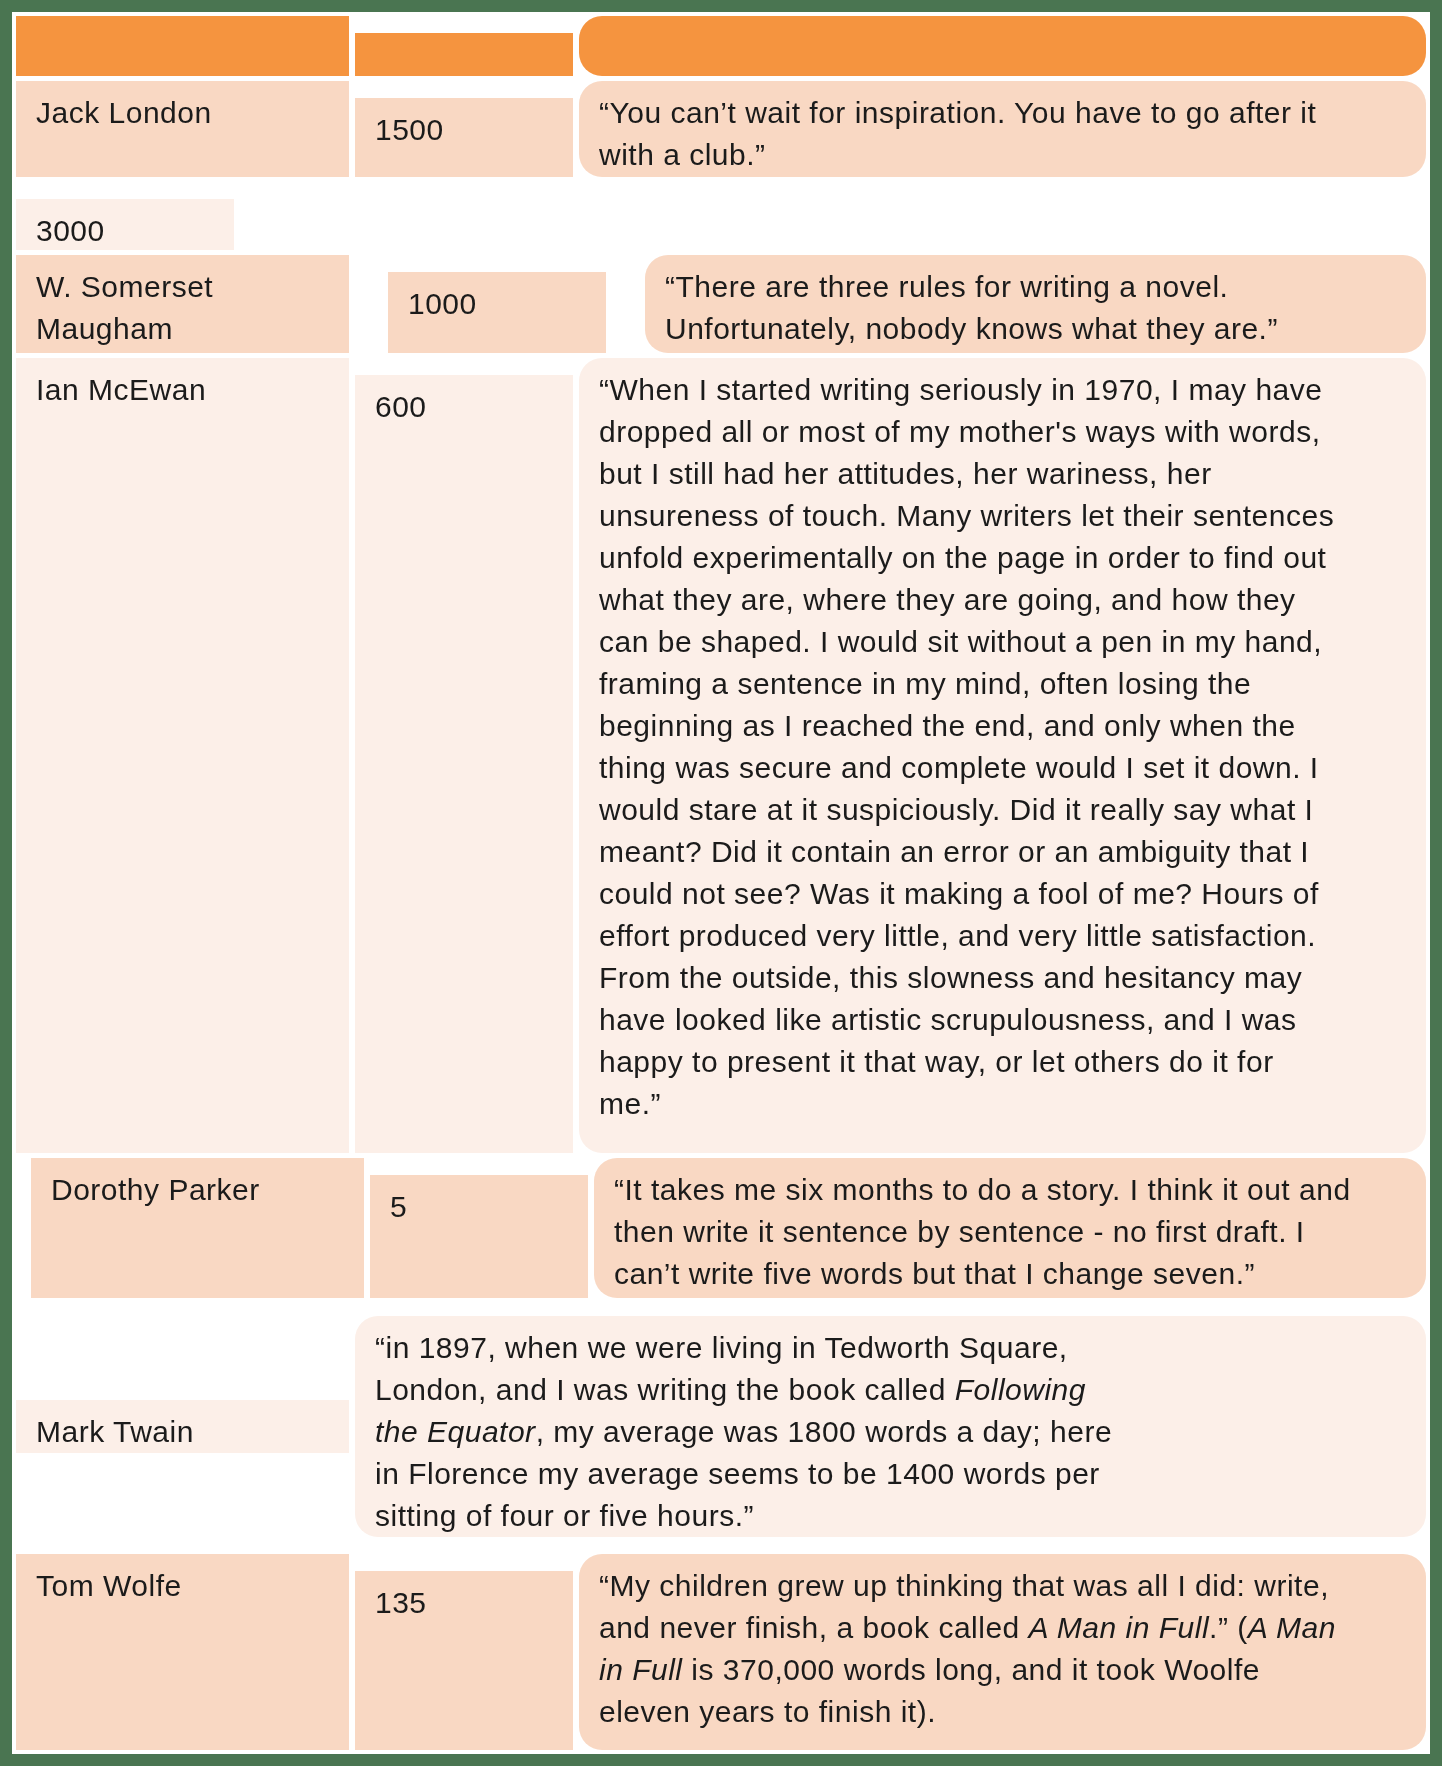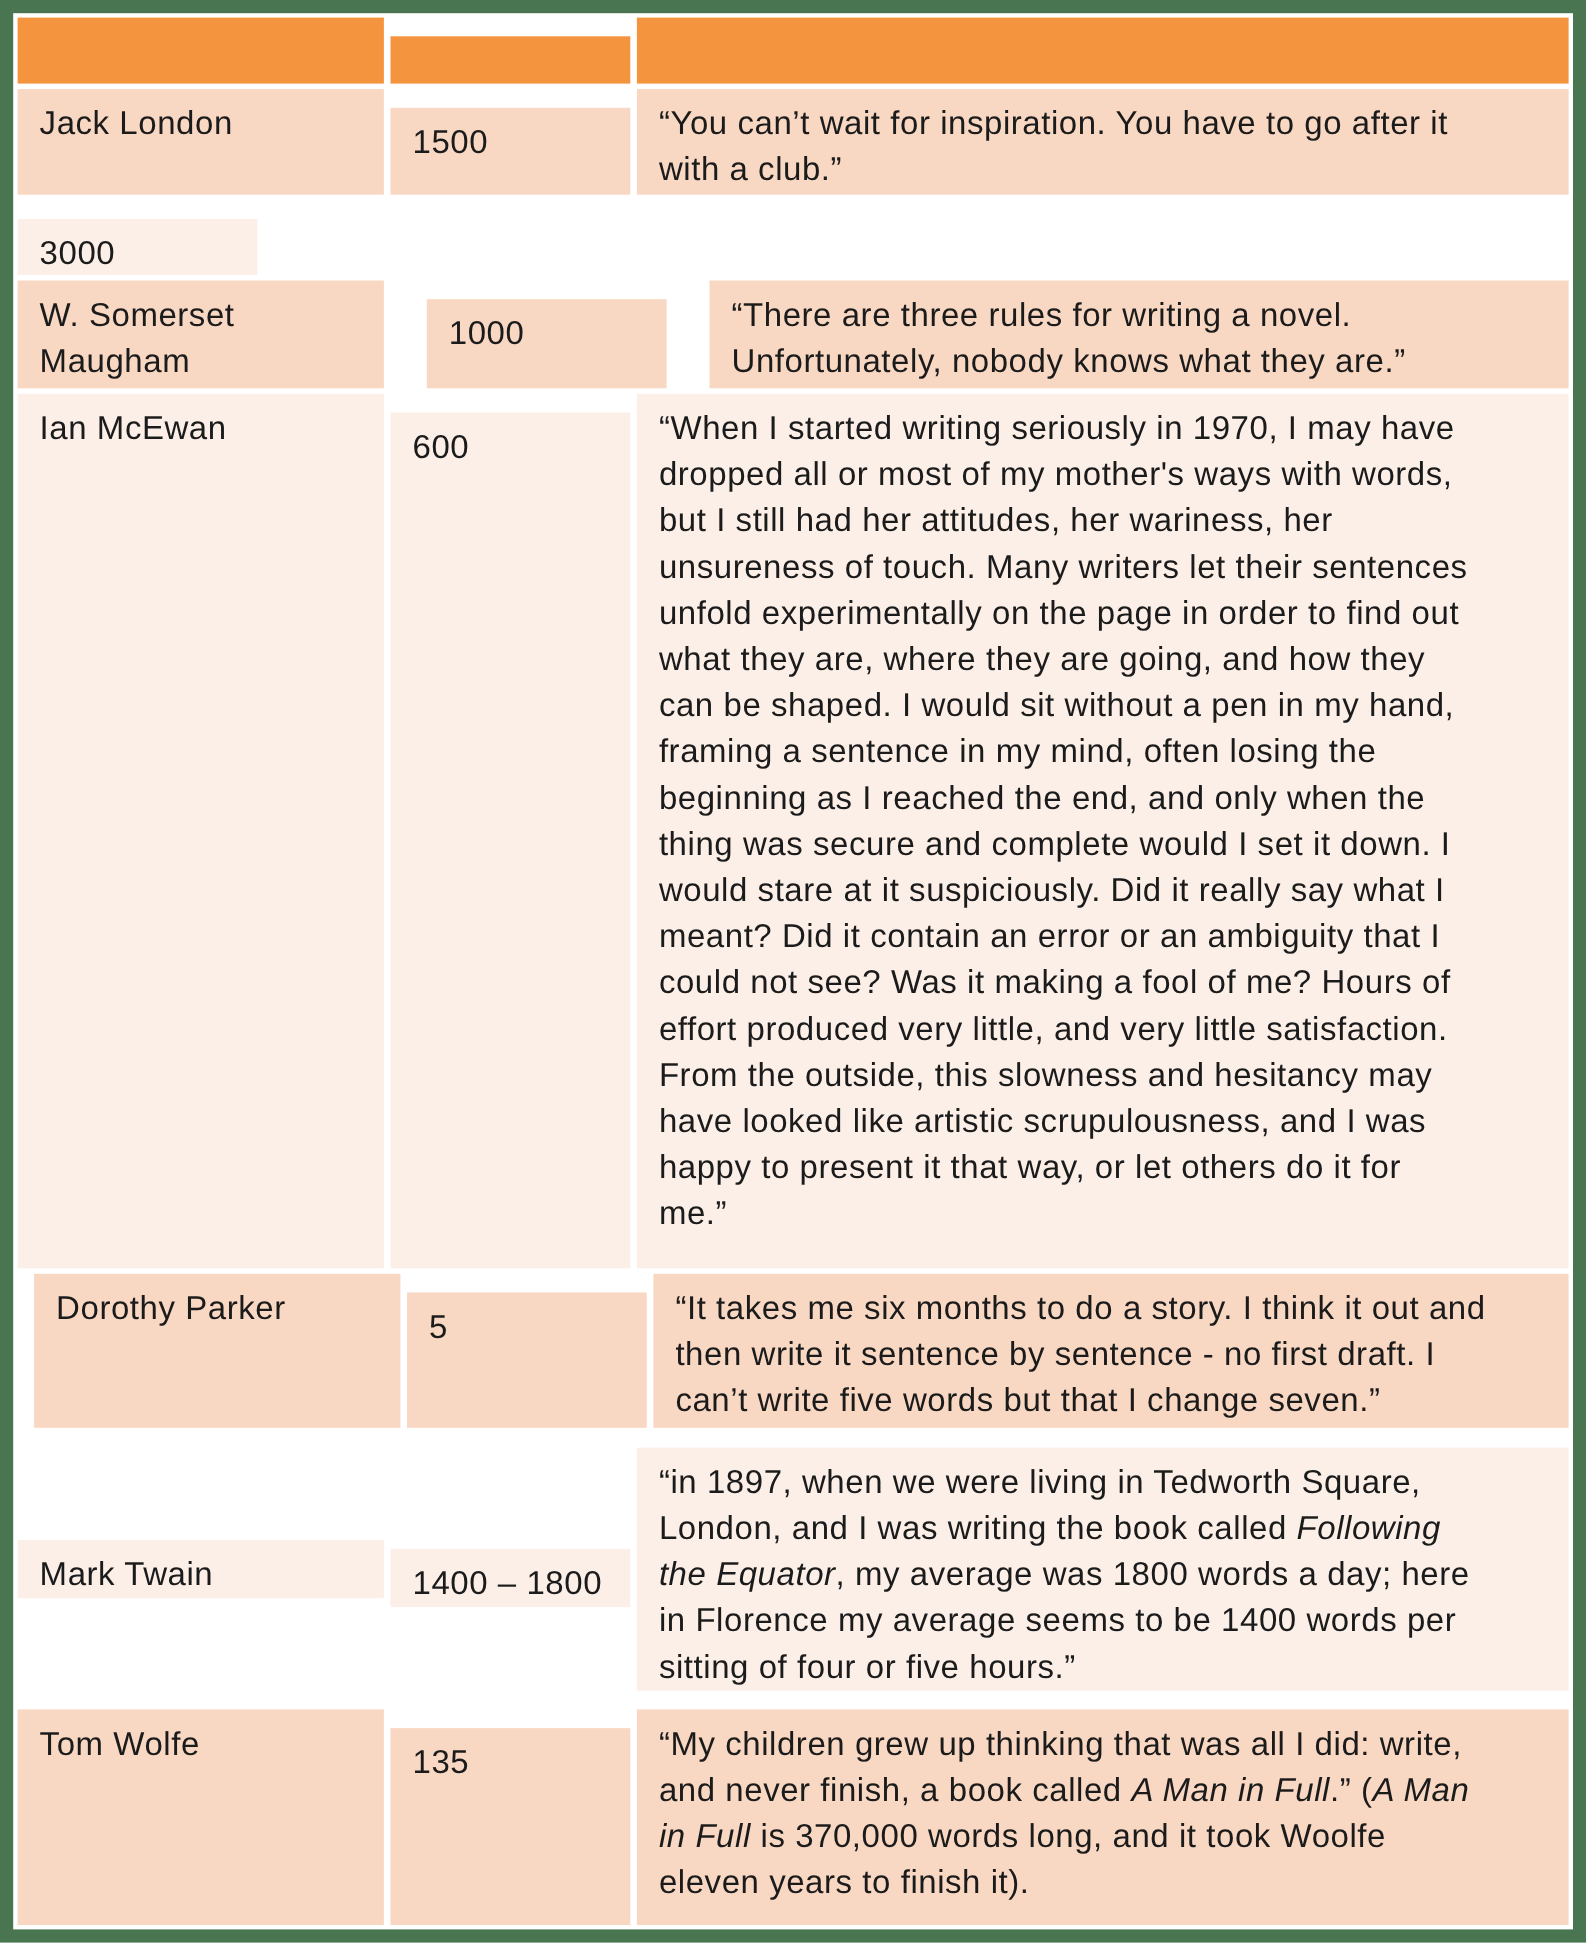--- a/index.html
+++ b/index.html
@@ -24,21 +24,21 @@
     padding: 11px 12px 0 20px;
     font-size: 30px;
     line-height: 42px;
     letter-spacing: 0.5px;
     color: #1b1b1b;
     white-space: pre-line;
     overflow: hidden;
   }
   .c1 { width: 333px; flex: 0 0 333px; }
   .c2 { width: 218px; flex: 0 0 218px; margin-top: 17px; }
-  .c3 { flex: 1 1 auto; }
+  .c3 { flex: 1 1 auto; border-radius: 23px; }
   .row.header { flex: 0 0 60px; }
   .row.header .cell { background: #F5943F; }
   .row.odd  .cell { background: #F9D8C3; }
   .row.even .cell { background: #FCEFE8; }
   
   .row[data-row="0"] { flex: 0 0 96px; }
   .row[data-row="1"] { flex: 0 0 68px; }
   .row[data-row="2"] { flex: 0 0 98px; gap: 39px; }
   .row[data-row="3"] { flex: 1 1 auto; }   
   .row[data-row="4"] { flex: 0 0 140px; padding-left: 15px; }
@@ -101,21 +101,20 @@
   <div class="row odd" data-row="4">
     <div class="cell c1">Dorothy Parker</div>
     <div class="cell c2">5</div>
     <div class="cell c3"><span>“It takes me six months to do a story. I think it out and
 then write it sentence by sentence - no first draft. I
 can’t write five words but that I change seven.”</span></div>
   </div>
 
   <div class="row even" data-row="5">
     <div class="cell c1">Mark Twain</div>
-    <div class="cell c2">1400 – 1800</div>
     <div class="cell c3"><span>“in 1897, when we were living in Tedworth Square,
 London, and I was writing the book called </span><span class="i">Following
 the Equator</span><span>, my average was 1800 words a day; here
 in Florence my average seems to be 1400 words per
 sitting of four or five hours.”</span></div>
   </div>
 
   <div class="row odd" data-row="6">
     <div class="cell c1">Tom Wolfe</div>
     <div class="cell c2">135</div>

